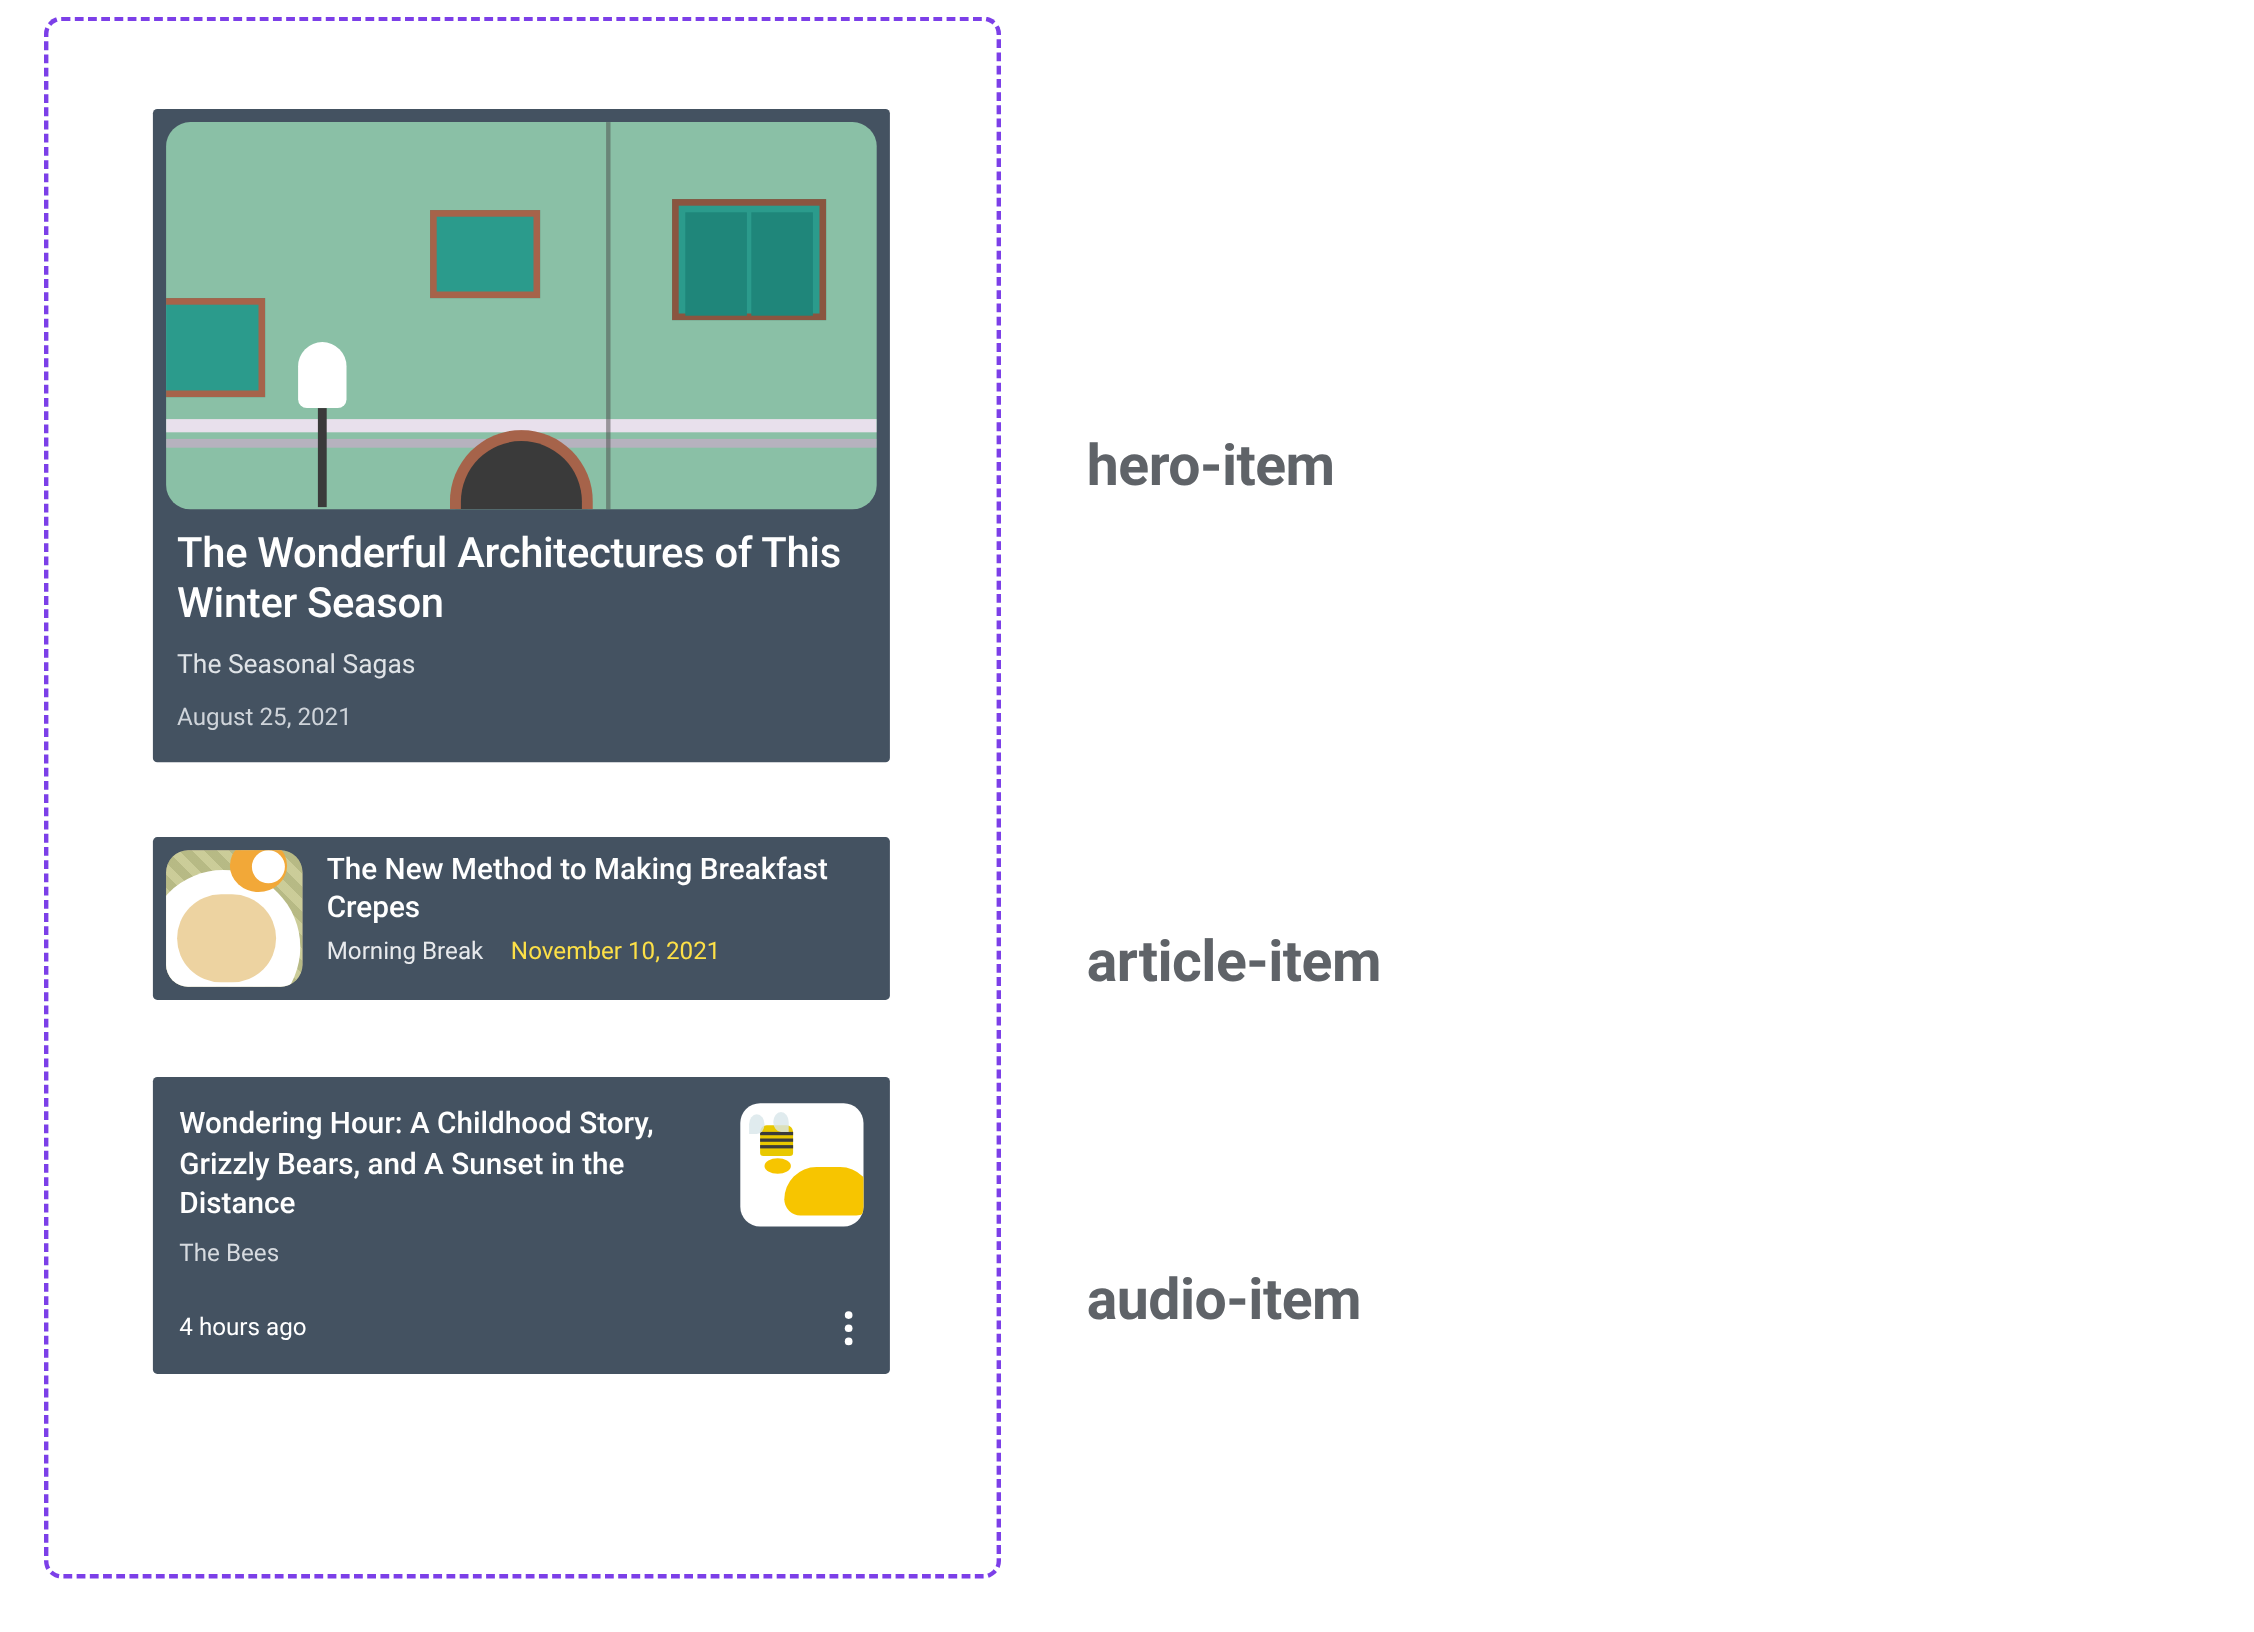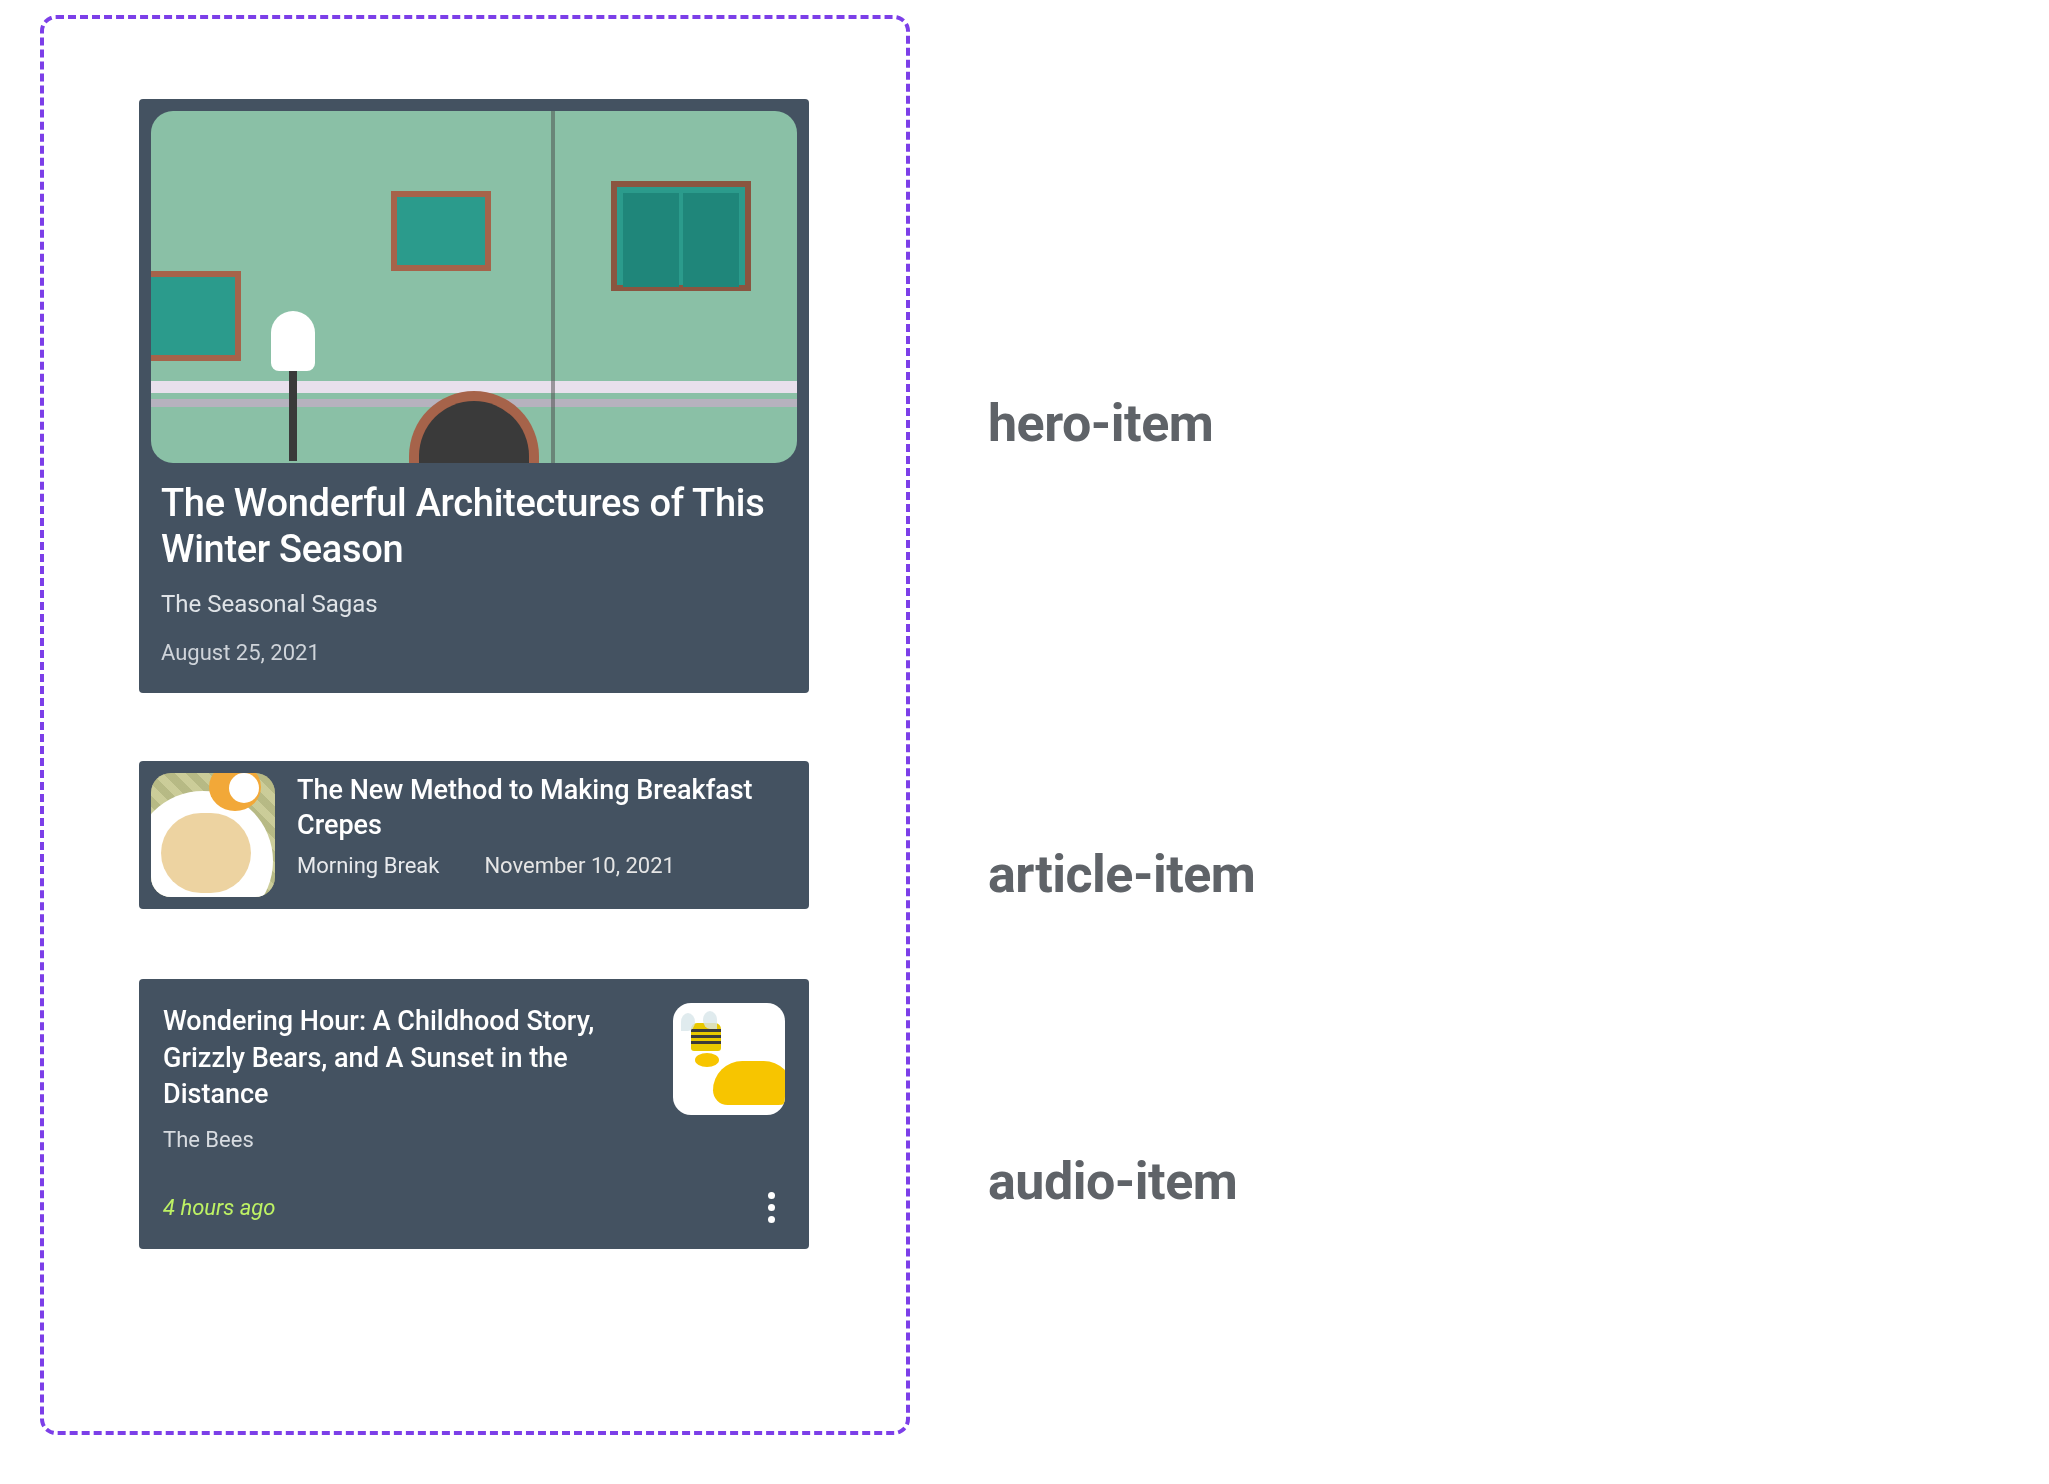--- a/index.html
+++ b/index.html
@@ -91,21 +91,21 @@
       line-height: 1.3;
       color: #ffffff;
     }
     .article-meta {
       margin-top: 10px;
       font-size: 22px;
       display: flex;
       gap: 25px;
     }
     .article-source { color: #e8eaed; }
-    .article-date { color: #e5e5e5; margin-left: 20px; }
+    .article-date { color: #fde047; }
 
     
     .audio {
       width: 670px;
       margin-top: 70px;
       padding: 24px 24px 20px 24px;
     }
     .audio-top {
       display: flex;
       align-items: flex-start;
@@ -133,22 +133,21 @@
       overflow: hidden;
     }
     .audio-bottom {
       display: flex;
       justify-content: space-between;
       align-items: center;
       margin-top: 34px;
     }
     .audio-time {
       font-size: 22px;
-      color: #bef264;
-      font-style: italic;
+      color: #ffffff;
     }
     .more-dots {
       display: flex;
       flex-direction: column;
       gap: 5px;
       padding: 6px 10px;
       cursor: pointer;
     }
     .more-dots span {
       width: 7px;

